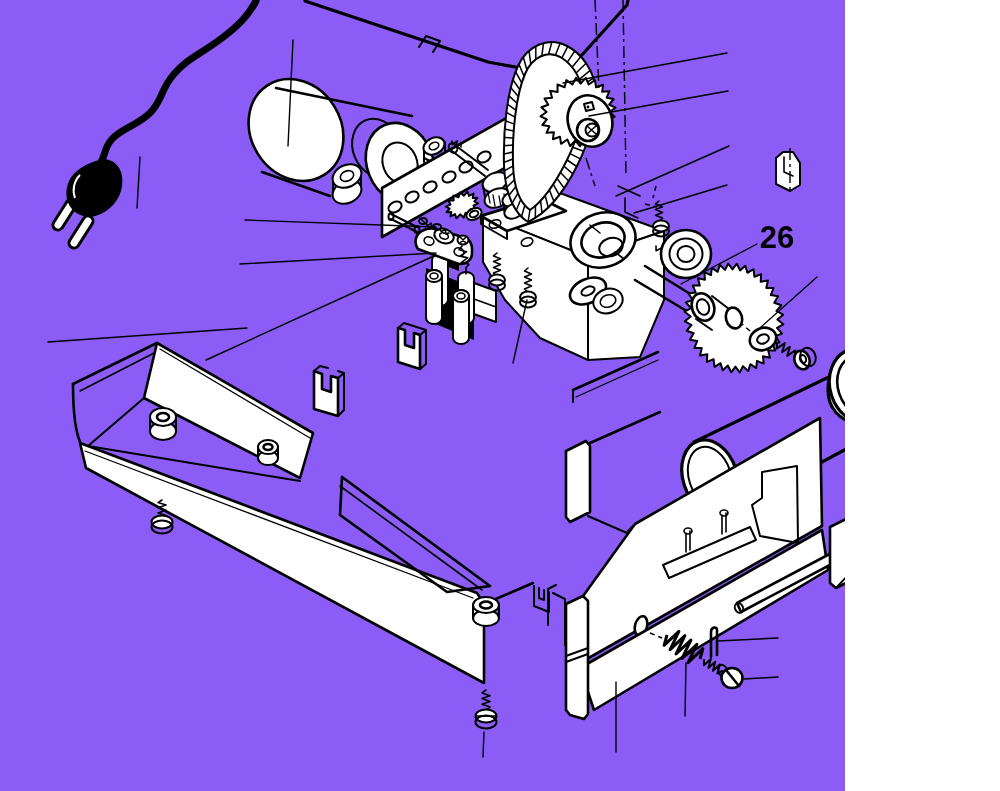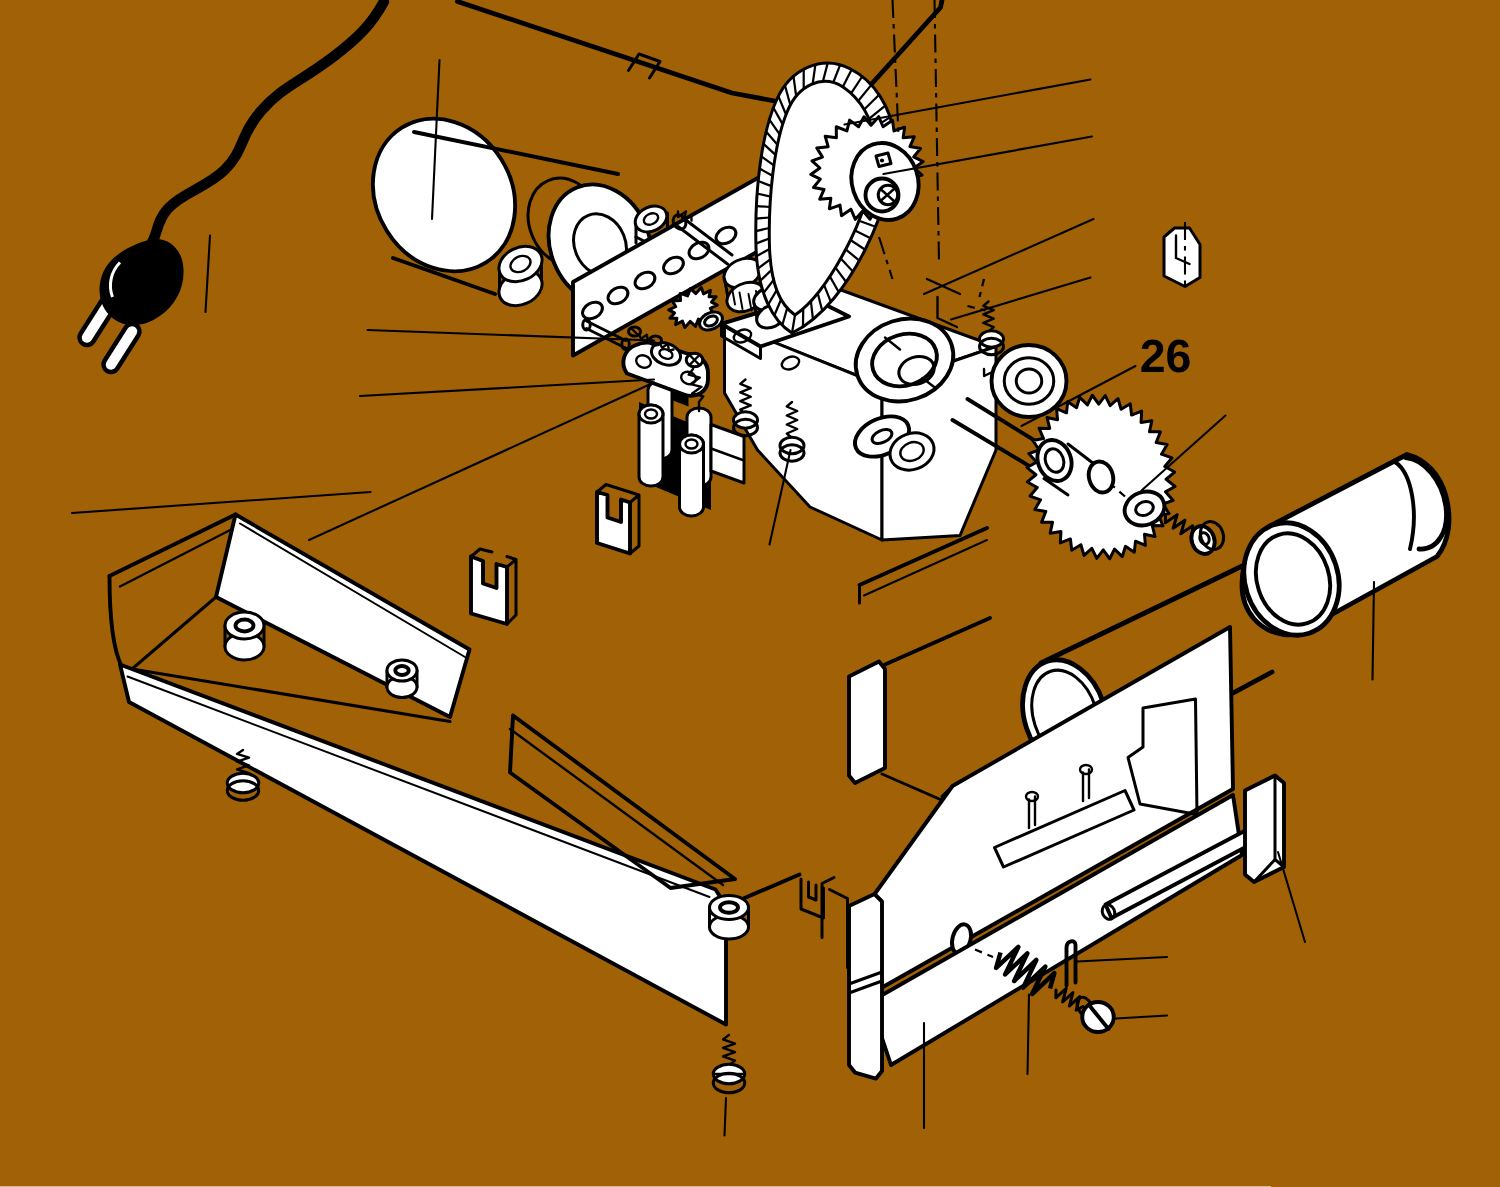--- a/index.html
+++ b/index.html
@@ -1,16 +1,16 @@
 <!DOCTYPE html>
 <html><head>
 <meta charset="utf-8">
 <style>
   html,body{margin:0;padding:0;background:#fff;}
-  .stage{position:relative;width:1000px;height:791px;background:#a16207;overflow:hidden;}
+  .stage{position:relative;width:845px;height:791px;background:#8b5cf6;overflow:hidden;}
   svg{display:block;}
   path,line,ellipse,circle,rect,polyline{vector-effect:none;}
   .s1{fill:none;stroke:#000;stroke-width:1.3;stroke-linecap:round;stroke-linejoin:round}
   .s15{fill:none;stroke:#000;stroke-width:1.6;stroke-linecap:round;stroke-linejoin:round}
   .s2{fill:none;stroke:#000;stroke-width:2;stroke-linecap:round;stroke-linejoin:round}
   .s25{fill:none;stroke:#000;stroke-width:2.6;stroke-linecap:round;stroke-linejoin:round}
   .s3{fill:none;stroke:#000;stroke-width:3.2;stroke-linecap:round;stroke-linejoin:round}
   .fw{fill:#ffffff}
   .fb{fill:#000000}
   .ldr{fill:none;stroke:#000;stroke-width:1.4;stroke-linecap:round}

